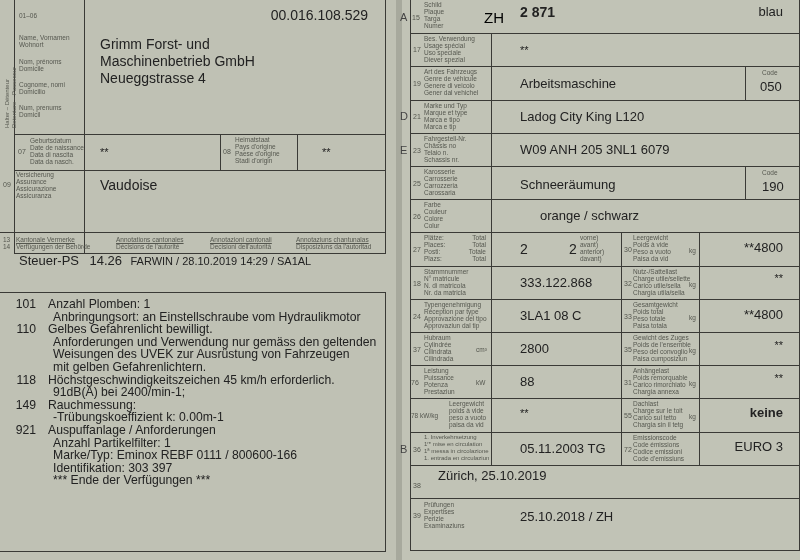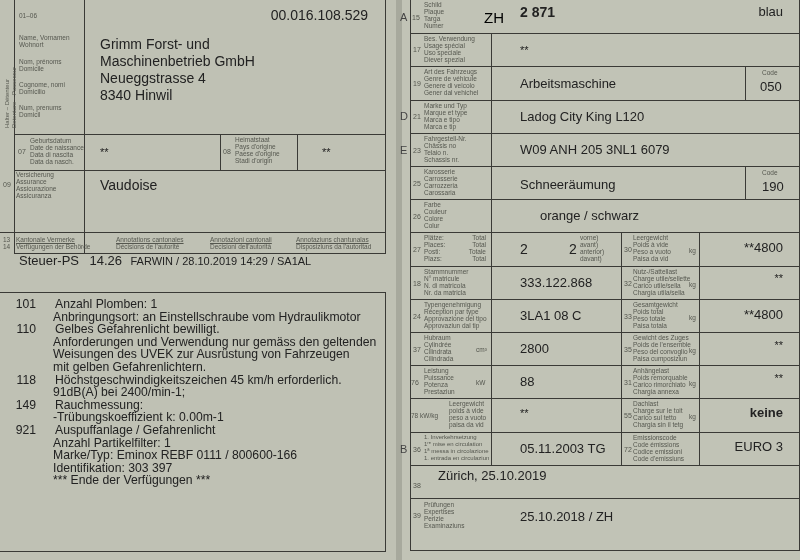--- a/index.html
+++ b/index.html
@@ -31,21 +31,21 @@
     .u { text-decoration: underline; }
     .vert {
       position: absolute;
       transform: rotate(-90deg);
       transform-origin: left top;
       font-size: 6px;
       color: #55574f;
       white-space: nowrap;
     }
     .notes div { font-size: 12.2px; line-height: 12.6px; color: #222; white-space: nowrap; }
-    .notes .code { display: inline-block; width: 28px; text-align: right; margin-right: 19px; }
+    .notes .code { display: inline-block; width: 28px; text-align: right; margin-right: 12px; }
     .notes .cont { padding-left: 45px; }
   </style>
 </head>
 <body>
 
 <div class="page page-left"></div>
 <div class="gutter"></div>
 <div class="page page-right"></div>
 
 <div class="frame" style="left:14px; top:-2px; width:372px; height:256px;"></div>
@@ -81,21 +81,20 @@
 </div>
 <div class="abs lbl" style="left:19px; top:104px;">
   <div>Num, prenums</div>
     <div>Domicil</div>
 </div>
 
 <div class="abs" style="left:100px; top:36px; font-size:14px; line-height:17px; color:#222;">
   <div>Grimm Forst- und</div>
   <div>Maschinenbetrieb GmbH</div>
   <div>Neueggstrasse 4</div>
-  <div>8340 Hinwil</div>
 </div>
 
 <div class="abs num" style="left:18px; top:148px;">07</div>
 <div class="abs lbl" style="left:30px; top:137px;">
   <div>Geburtsdatum</div>
     <div>Date de naissance</div>
   <div>Data di nascita</div>
     <div>Data da nasch.</div>
 </div>
 <div class="abs" style="left:100px; top:146px; font-size:11px;">**</div>
@@ -144,21 +143,21 @@
   <div><span class="code">101</span><span>Anzahl Plomben: 1</span></div>
   <div class="cont">Anbringungsort: an Einstellschraube vom Hydraulikmotor</div>
   <div><span class="code">110</span><span>Gelbes Gefahrenlicht bewilligt.</span></div>
   <div class="cont">Anforderungen und Verwendung nur gemäss den geltenden</div>
   <div class="cont">Weisungen des UVEK zur Ausrüstung von Fahrzeugen</div>
   <div class="cont">mit gelben Gefahrenlichtern.</div>
   <div><span class="code">118</span><span>Höchstgeschwindigkeitszeichen 45 km/h erforderlich.</span></div>
   <div class="cont">91dB(A) bei 2400/min-1;</div>
   <div><span class="code">149</span><span>Rauchmessung:</span></div>
   <div class="cont">-Trübungskoeffizient k: 0.00m-1</div>
-  <div><span class="code">921</span><span>Auspuffanlage / Gefahrenlicht</span></div>
+  <div><span class="code">921</span><span>Auspuffanlage / Anforderungen</span></div>
   <div class="cont">Anzahl Partikelfilter:  1</div>
   <div class="cont">Marke/Typ: Eminox REBF 0111 / 800600-166</div>
   <div class="cont">Identifikation: 303 397</div>
   <div class="cont">*** Ende der Verfügungen ***</div>
 </div>
 
 <div class="frame" style="left:410px; top:-2px; width:390px; height:553px;"></div>
 
 <div class="hline" style="left:410px; top:33px; width:390px;"></div>
 <div class="hline" style="left:410px; top:66px; width:390px;"></div>

